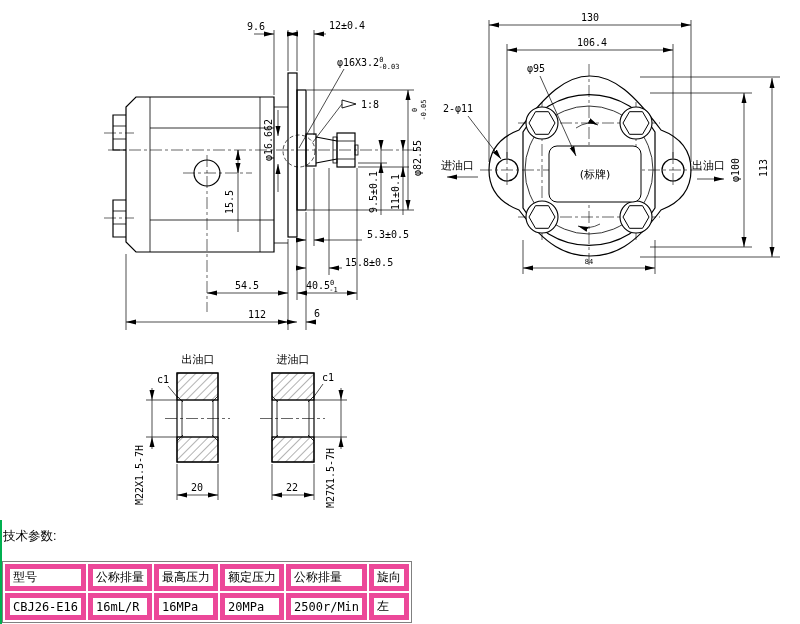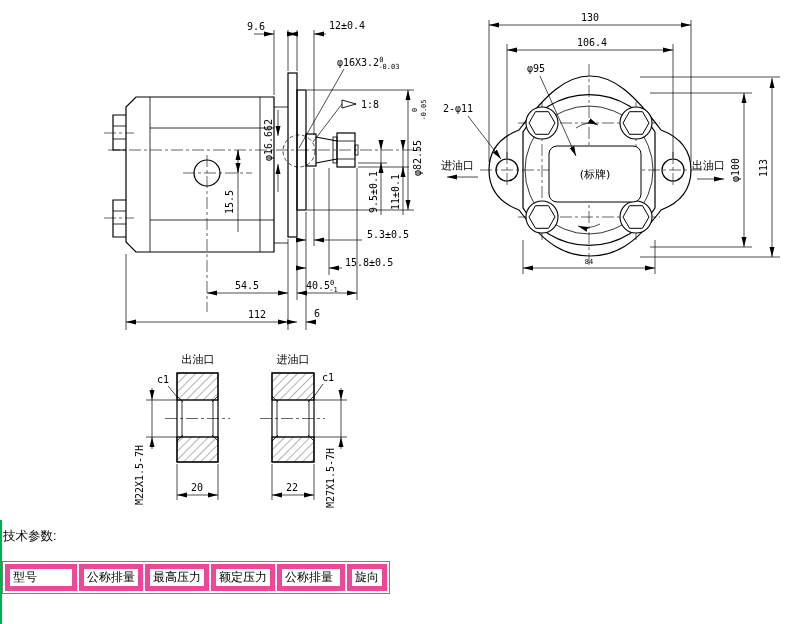--- a/index.html
+++ b/index.html
@@ -255,15 +255,23 @@
     </colgroup>
     <tbody>
         <tr>
       <td>型号</td>
       <td>公称排量</td>
       <td>最高压力</td>
       <td>额定压力</td>
       <td>公称排量</td>
       <td>旋向</td>
     </tr>
+    <tr>
+      <td>CBJ26-E16</td>
+      <td>16mL/R</td>
+      <td>16MPa</td>
+      <td>20MPa</td>
+      <td>2500r/Min</td>
+      <td>左</td>
+    </tr>
   </tbody>
     </table>
 </div>
 
 </body></html>

